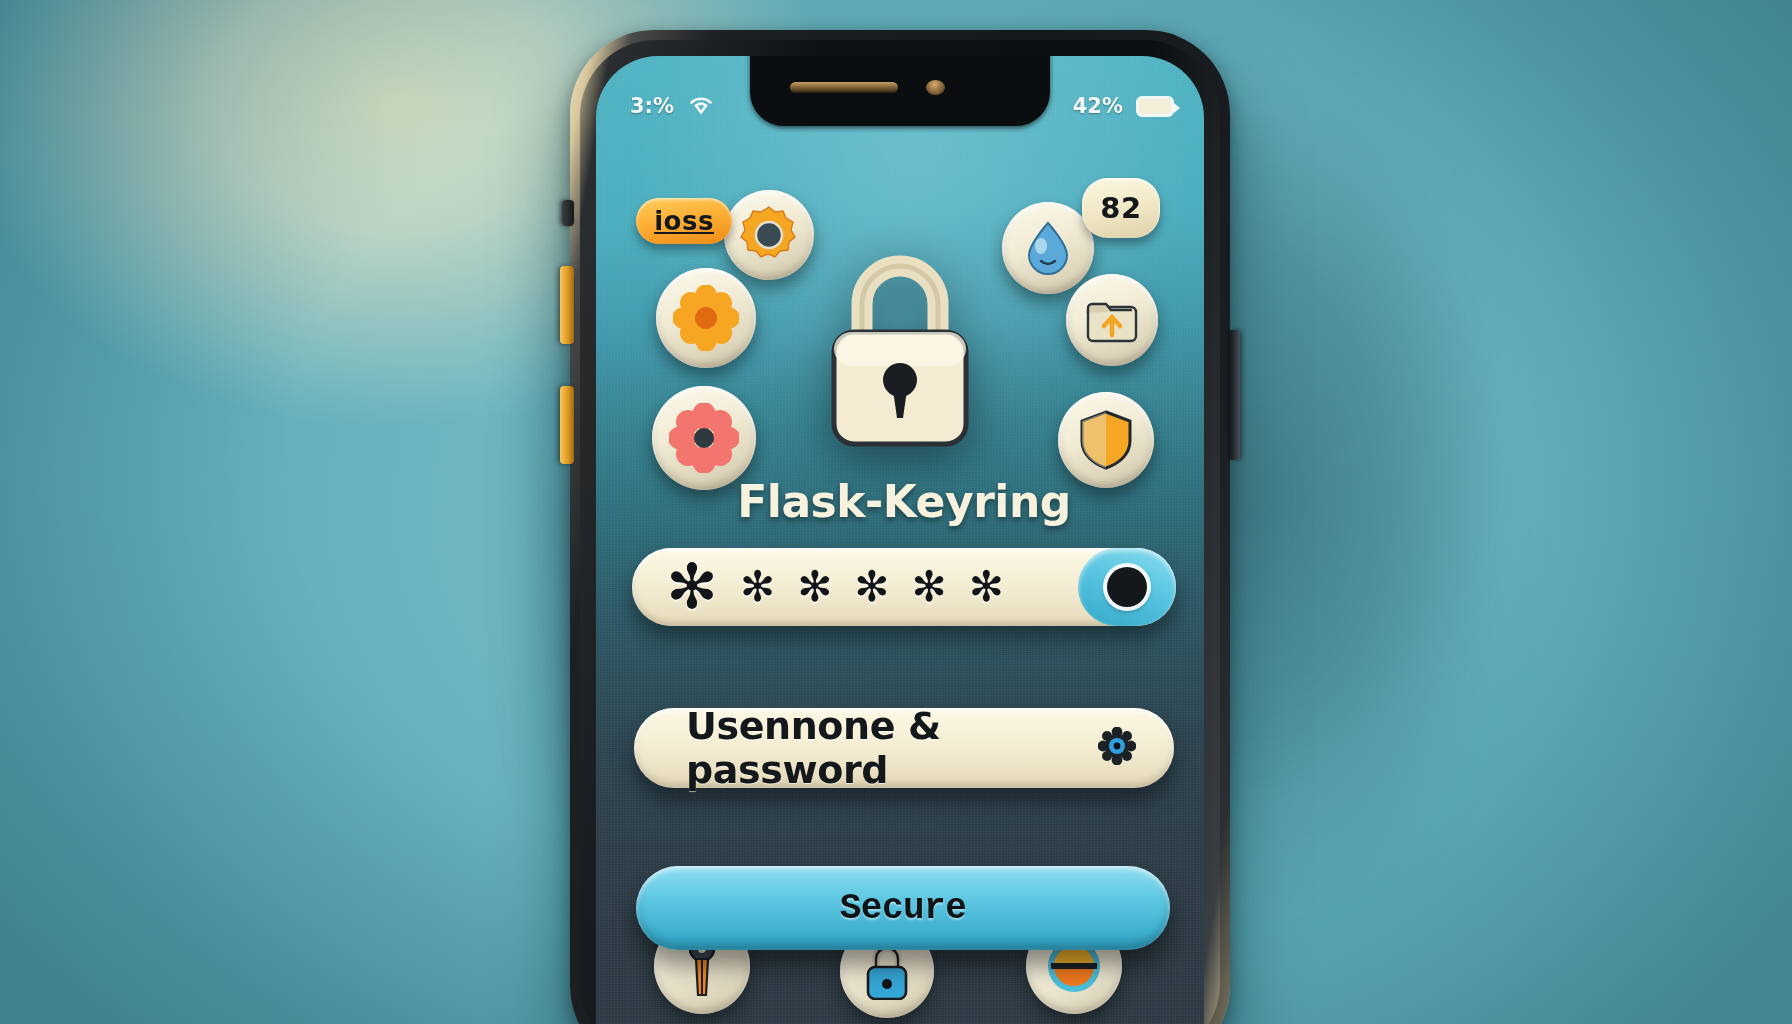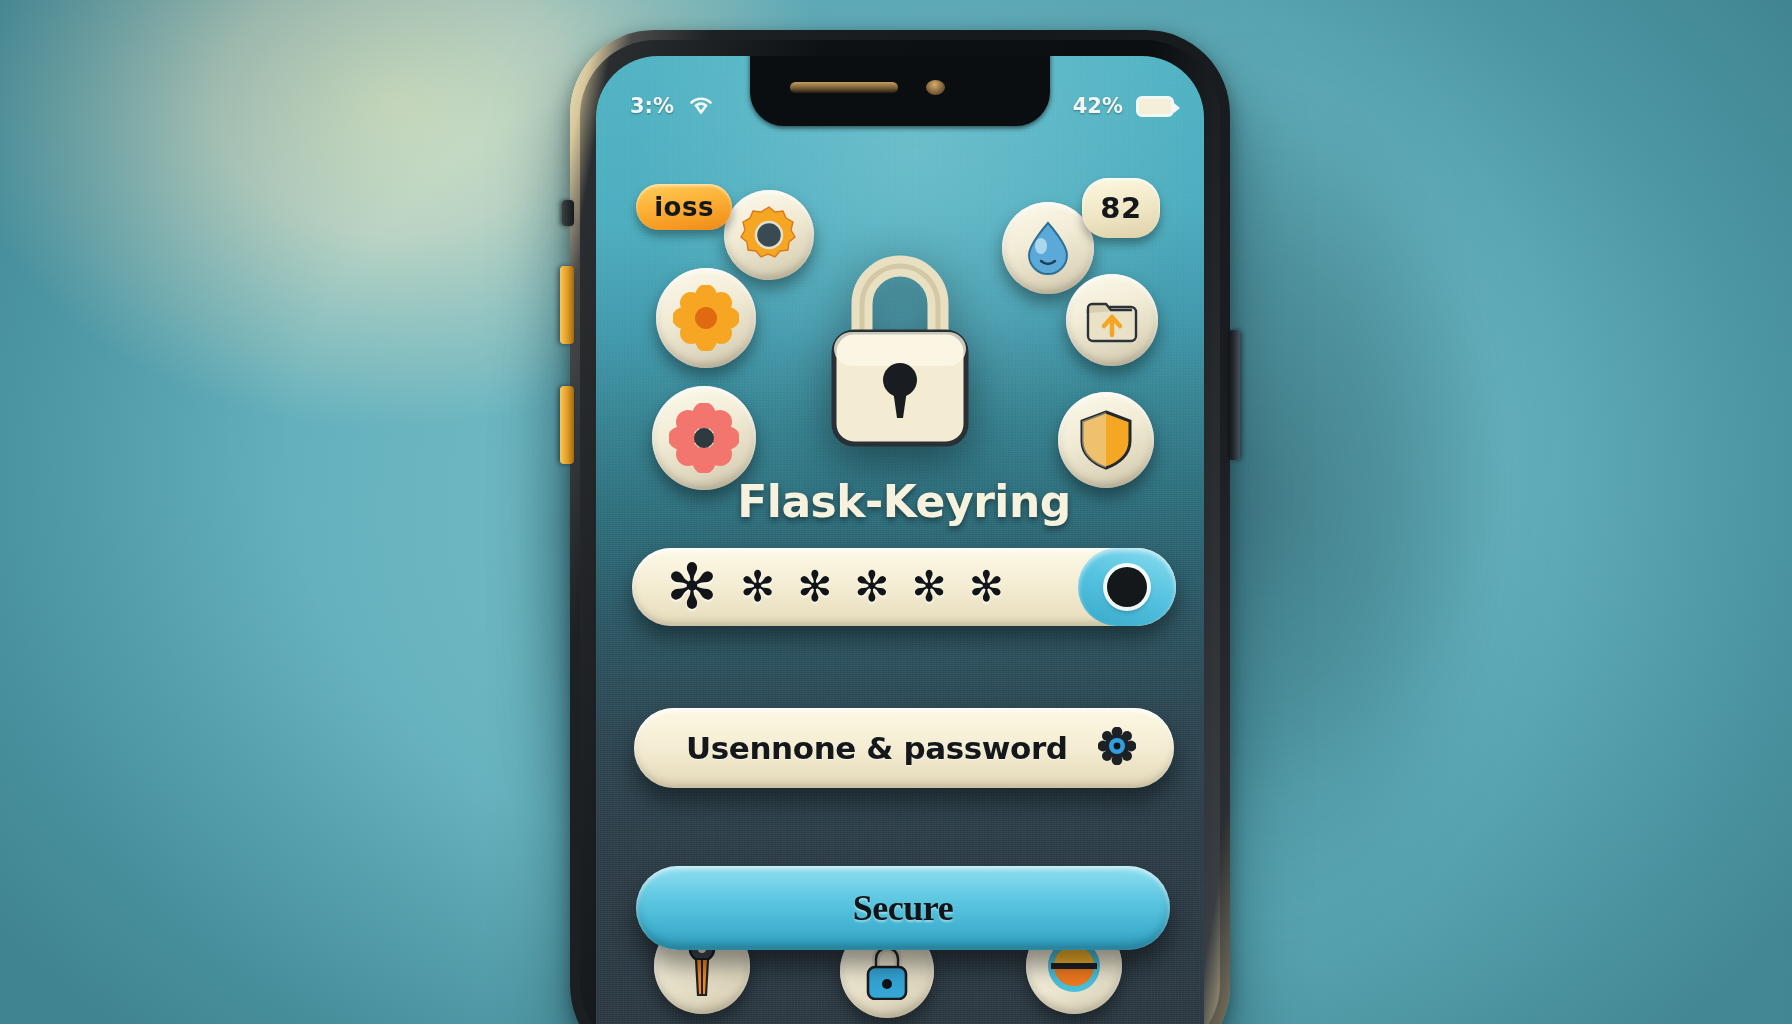--- a/index.html
+++ b/index.html
@@ -127,24 +127,25 @@
   }
 
   
   .pill{
     position:absolute; z-index:4;
     display:flex;align-items:center;justify-content:center;
     font-family:"DejaVu Sans", sans-serif; font-weight:bold;
     color:#14181b; letter-spacing:.5px;
   }
   #badge-ios{
-    left:40px; top:128px; width:96px; height:46px; border-radius:24px;
+    left:40px; top:142px; width:96px; height:46px; border-radius:24px;
     font-size:26px;
     background: linear-gradient(170deg,#ffce5c 0%,#fcae34 48%,#ef8a15 100%);
     box-shadow: 0 6px 10px rgba(0,0,0,.34), inset 0 2px 3px rgba(255,255,255,.55);
+    text-decoration: underline;
   }
   #badge-count{
     right:44px; top:122px; width:78px; height:60px; border-radius:26px;
     font-size:29px;
     background: linear-gradient(170deg,#fdf8e0 0%,#efe6c4 55%,#ddd1a8 100%);
     box-shadow: 0 6px 10px rgba(0,0,0,.34), inset 0 2px 3px rgba(255,255,255,.8);
   }
 
   
   .disc{
@@ -217,37 +218,36 @@
     position:absolute; z-index:4;
     left:38px; right:30px; top:652px; height:80px;
     border-radius:42px;
     background: linear-gradient(180deg,#fdf8e4 0%,#f4edd3 50%,#e3d9b8 100%);
     box-shadow: 0 14px 22px rgba(0,0,0,.42), inset 0 3px 4px rgba(255,255,255,.9), inset 0 -4px 6px rgba(140,130,105,.35);
     display:flex; align-items:center; justify-content:space-between;
     padding:0 38px 0 52px;
   }
   #credential-label{
     font-family:"DejaVu Sans", sans-serif;
-    font-weight:bold; font-size:31px; color:#14181b; letter-spacing:-.4px;
+    font-weight:bold; font-size:38px; color:#14181b; letter-spacing:-.4px;
     text-shadow:0 1px 1px rgba(255,255,255,.6);
-    text-align:center;
   }
 
   
   #action-button{
     position:absolute; z-index:4;
     left:40px; right:34px; top:810px; height:84px;
     border-radius:44px;
     background: linear-gradient(180deg,#8fdff1 0%,#5fc8e2 38%,#3fb0cf 78%,#2f97b6 100%);
     box-shadow: 0 16px 24px rgba(0,0,0,.46), inset 0 3px 5px rgba(255,255,255,.65), inset 0 -5px 8px rgba(20,90,110,.45);
     display:flex; align-items:center; justify-content:space-around;
     padding:0 30px;
   }
   #action-button span{
-    font-family:Liberation Serif, serif;
+    font-family:Liberation Mono, monospace;
     font-weight:bold; font-size:36px; color:#101417; letter-spacing:-.5px;
     text-shadow:0 2px 2px rgba(255,255,255,.45);
   }
 
   
   .side-btn{ position:absolute; border-radius:4px; z-index:9; }
   #side-silent{ left:562px; top:200px; width:12px; height:26px;
     background:linear-gradient(90deg,#3b3f42,#17191b);
     box-shadow:-2px 0 4px rgba(0,0,0,.5); }
   #side-volup{ left:560px; top:266px; width:14px; height:78px;

